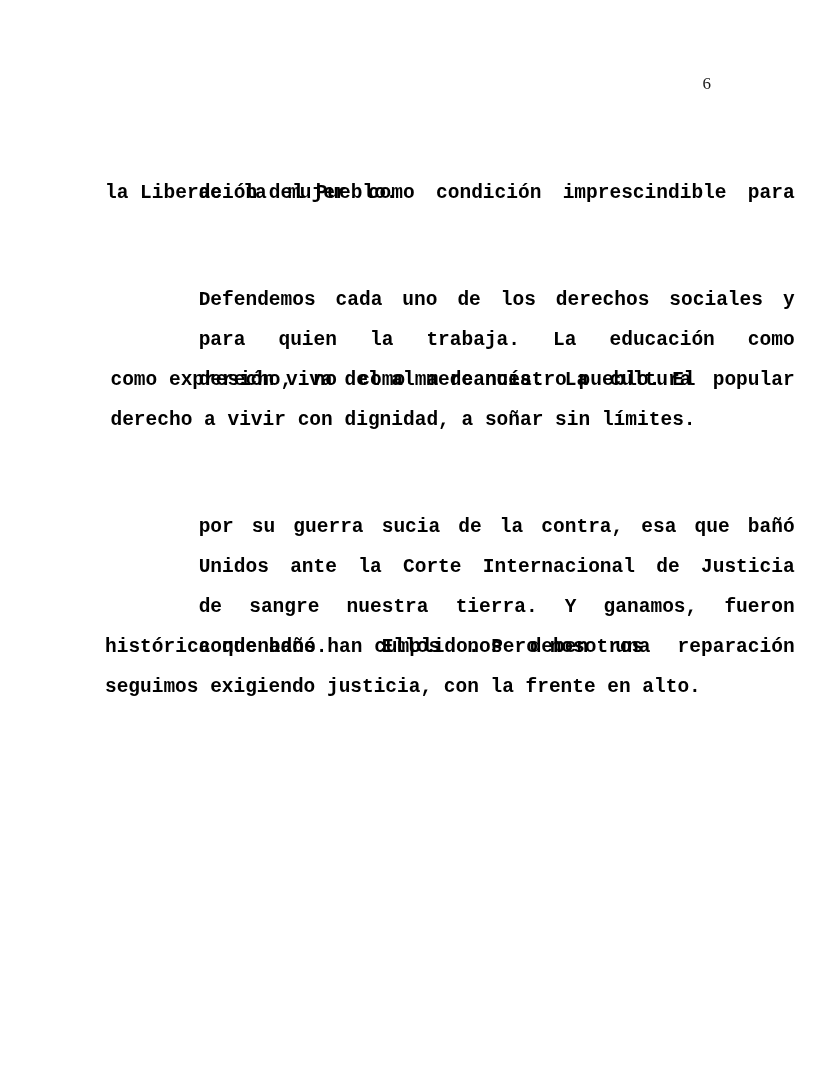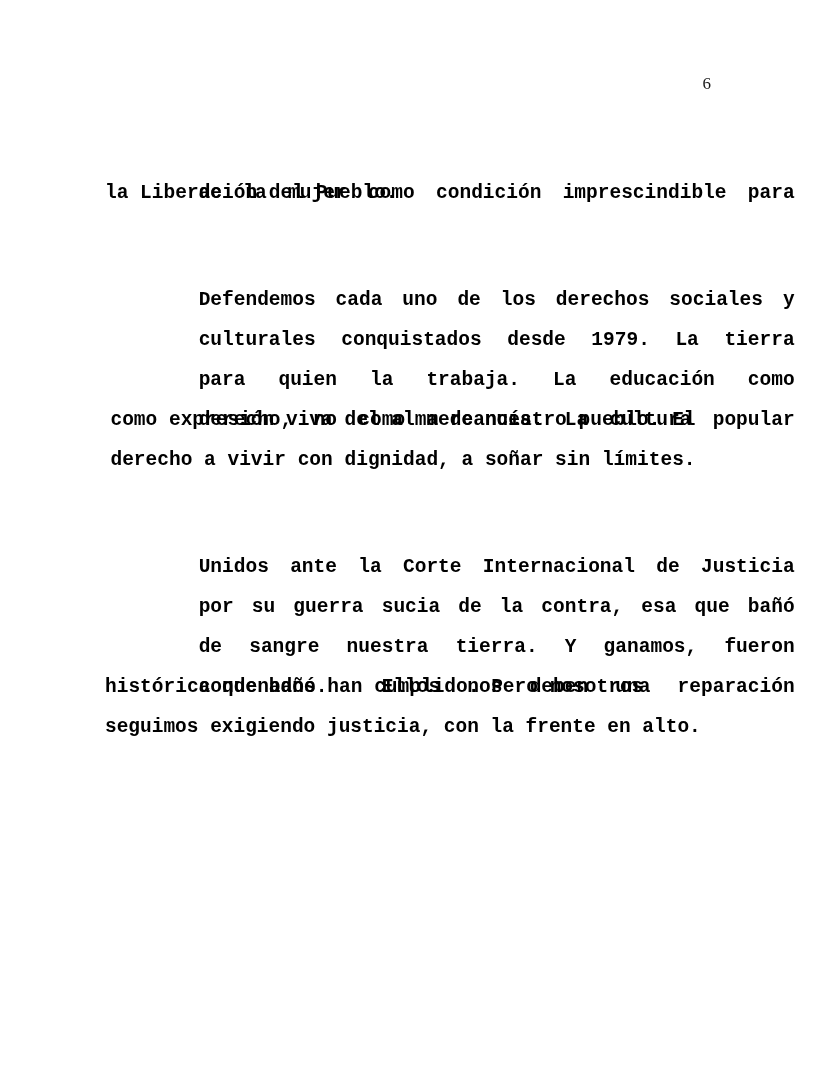--- a/index.html
+++ b/index.html
@@ -84,38 +84,35 @@
         <span style="word-spacing: 9.617px;">de la mujer como condición imprescindible para</span>
       </div>
       <div class="tline ragged">la Liberación del Pueblo.</div>
     </div>
 
     <div class="para">
       <div class="tline" style="display: block; text-align: center;">
         <span style="word-spacing: 8.243px;">Defendemos cada uno de los derechos sociales y</span>
       </div>
       <div class="tline" style="display: block;">
-        <span style="word-spacing: 13.881px;">culturales conquistados desde 1979. La tierra</span>
-      </div>
-      <div class="tline" style="display: block;">
         <span style="word-spacing: 21.32px;">para quien la trabaja. La educación como</span>
       </div>
       <div class="tline" style="display: block;">
         <span style="word-spacing: 9.617px; margin-top: 29px;">derecho, no como mercancía. La cultura popular</span>
       </div>
       <div class="tline squeeze sq3" style="transform: scaleX(1); display: block; transform-origin: left center;">como expresión viva del alma de nuestro pueblo. El</div>
       <div class="tline squeeze sq3" style="transform: scaleX(1); display: block; transform-origin: left center;">derecho a vivir con dignidad, a soñar sin límites.</div>
     </div>
 
     <div class="para">
       <div class="tline" style="display: block;">
-        <span style="word-spacing: 9.617px;">Unidos ante la Corte Internacional de Justicia</span>
+        <span style="word-spacing: 6.411px;">por su guerra sucia de la contra, esa que bañó</span>
       </div>
       <div class="tline" style="display: block;">
-        <span style="word-spacing: 6.411px;">por su guerra sucia de la contra, esa que bañó</span>
+        <span style="word-spacing: 9.617px;">Unidos ante la Corte Internacional de Justicia</span>
       </div>
       <div class="tline" style="display: block;">
         <span style="word-spacing: 15.469px;">de sangre nuestra tierra. Y ganamos, fueron</span>
       </div>
       <div class="tline" style="display: block;">
         <span style="word-spacing: 15.469px;">condenados.  Ellos nos deben una reparación</span>
       </div>
       <div class="tline squeeze sq2" style="transform: scaleX(1); display: block; transform-origin: left center;">histórica que bañó han cumplido. Pero nosotros</div>
       <div class="tline squeeze sq4" style="transform: scaleX(0.9983); display: block; transform-origin: left center;">seguimos exigiendo justicia, con la frente en alto.</div>
     </div>

